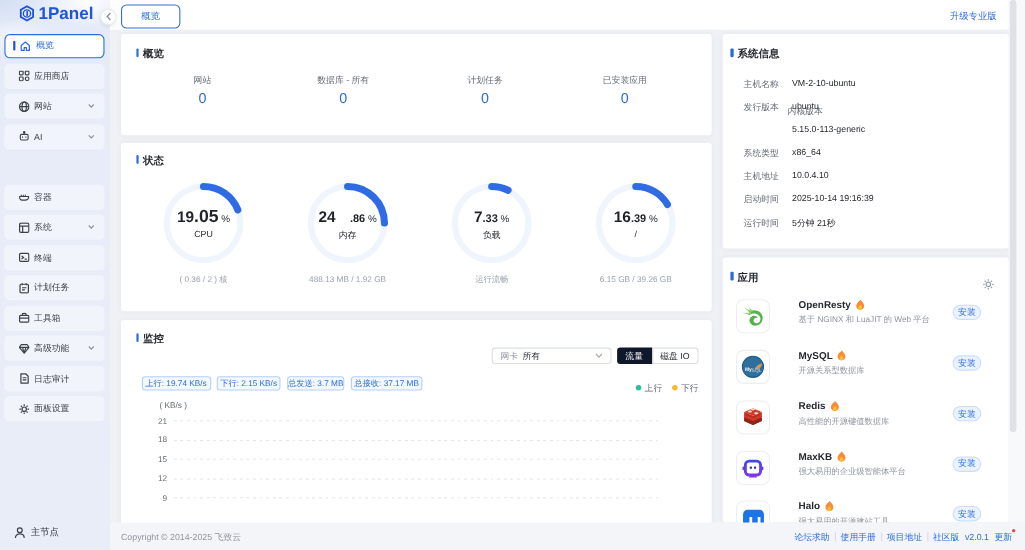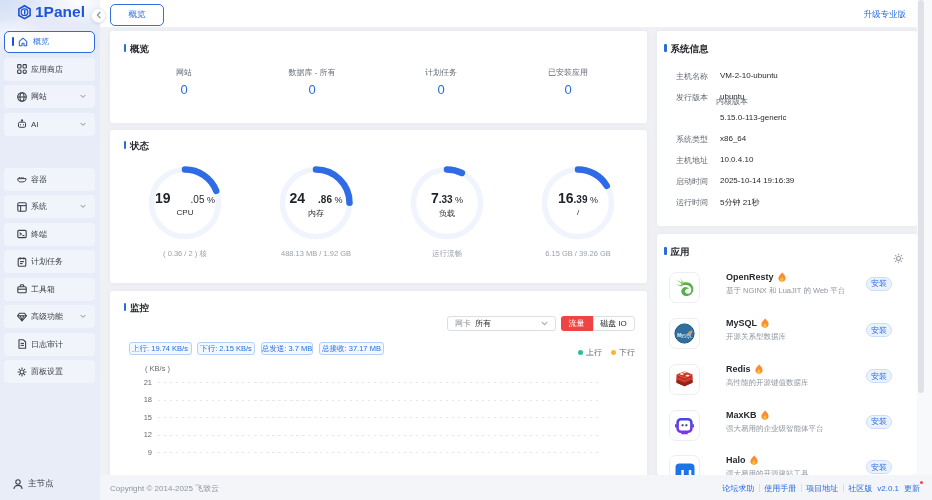--- a/index.html
+++ b/index.html
@@ -280,21 +280,21 @@
   <circle cx="38" cy="38" r="33.5" fill="none" stroke="#2e6be5" stroke-width="6.5" stroke-linecap="round" stroke-dasharray="52.3 210.5" transform="rotate(-90 38 38)"></circle>
 </svg>
 <svg class="abs" style="left:409px; top:164.5px;" width="76" height="76" viewBox="0 0 76 76">
   <circle cx="38" cy="38" r="33.5" fill="none" stroke="#f0f4fc" stroke-width="5.5"></circle>
   <circle cx="38" cy="38" r="33.5" fill="none" stroke="#2e6be5" stroke-width="6.5" stroke-linecap="round" stroke-dasharray="15.4 210.5" transform="rotate(-90 38 38)"></circle>
 </svg>
 <svg class="abs" style="left:540px; top:164.5px;" width="76" height="76" viewBox="0 0 76 76">
   <circle cx="38" cy="38" r="33.5" fill="none" stroke="#f0f4fc" stroke-width="5.5"></circle>
   <circle cx="38" cy="38" r="33.5" fill="none" stroke="#2e6be5" stroke-width="6.5" stroke-linecap="round" stroke-dasharray="34.5 210.5" transform="rotate(-90 38 38)"></circle>
 </svg>
-<div class="gnum" style="left:185px; top:189px;"><span style="font-size:14px; font-weight:bold;">19</span><span style="font-size:10px; font-weight:normal;padding-left:20px;">.05</span><span style="font-size:9px;"> %</span></div>
+<div class="gnum" style="left:185px; top:189px;"><span style="font-size:14px; font-weight:bold;">19</span><span style="font-size:16px; font-weight:bold;">.05</span><span style="font-size:9px;"> %</span></div>
 <div class="gnum" style="left:316px; top:189px;"><span style="font-size:14px; font-weight:bold;">24</span><span style="font-size:10px; font-weight:bold;margin-left:13px;">.86</span><span style="font-size:9px;"> %</span></div>
 <div class="gnum" style="left:447px; top:189px;"><span style="font-size:14px; font-weight:bold;">7</span><span style="font-size:10px; font-weight:bold;">.33</span><span style="font-size:9px;"> %</span></div>
 <div class="gnum" style="left:578px; top:189px;"><span style="font-size:14px; font-weight:bold;">16</span><span style="font-size:10px; font-weight:bold;">.39</span><span style="font-size:9px;"> %</span></div>
 <div class="gname" style="left:185px; top:207.5px;">CPU</div>
 <div class="gname" style="left:316px; top:207.5px;">内存</div>
 <div class="gname" style="left:447px; top:207.5px;">负载</div>
 <div class="gname" style="left:578px; top:207.5px;">/</div>
 <div class="gsub" style="left:185px; top:248.5px;">( 0.36 / 2 ) 核</div>
 <div class="gsub" style="left:316px; top:248.5px;">488.13 MB / 1.92 GB</div>
 <div class="gsub" style="left:447px; top:248.5px;">运行流畅</div>
@@ -303,21 +303,21 @@
 <div class="card" style="left:110px; top:291px; width:537px; height:210px;"></div>
 <div class="cbar" style="left:123.5px; top:303px;"></div>
 <div class="ctitle" style="left:130px; top:302px;">监控</div>
 <div class="abs" style="left:447px; top:316px; width:109px; height:14.5px; border:1px solid #dcdfe6; border-radius:3px; background:#fff; display:flex; align-items:center;">
   <span style="margin-left:7px; font-size:8px; color:#8f959e;">网卡</span>
   <span style="margin-left:4px; font-size:8px; color:#26292e;">所有</span>
   <svg style="position:absolute; right:7px;" width="7" height="5" viewBox="0 0 7 5">
       <path d="M0.8 0.8 L3.5 3.6 L6.2 0.8" fill="none" stroke="#a8abb2" stroke-width="1.1"></path>
     </svg>
 </div>
-<div class="abs" style="left:560.5px; top:316px; width:32px; height:14.5px; background:#ef4444; border-radius:3px 0 0 3px; color:#fff; font-size:8px; display:flex; align-items:center; justify-content:center;">流量</div>
+<div class="abs" style="left:560.5px; top:316px; width:32px; height:14.5px; background:#0f172a; border-radius:3px 0 0 3px; color:#fff; font-size:8px; display:flex; align-items:center; justify-content:center;">流量</div>
 <div class="abs" style="left:592.5px; top:316px; width:42px; height:14.5px; background:#fff; border:1px solid #dcdfe6; border-radius:0 3px 3px 0; color:#26292e; font-size:8px; display:flex; align-items:center; justify-content:center;">磁盘 IO</div>
 <div class="tag" style="left:128.5px; width:63px;">上行: 19.74 KB/s</div>
 <div class="tag" style="left:197px; width:58px;">下行: 2.15 KB/s</div>
 <div class="tag" style="left:261px; width:52px;">总发送: 3.7 MB</div>
 <div class="tag" style="left:319px; width:65px;">总接收: 37.17 MB</div>
 <div class="abs" style="left:578px; top:347px; display:flex; align-items:center; font-size:8px; color:#646a73;">
   <span style="width:5px; height:5px; border-radius:50%; background:#2bbf96; margin-right:3px;"></span>上行
   <span style="width:5px; height:5px; border-radius:50%; background:#f7ba2a; margin:0 3px 0 9px;"></span>下行
 </div>
 <div class="abs" style="left:145px; top:364px; font-size:7.5px; color:#646a73;">( KB/s )</div>

